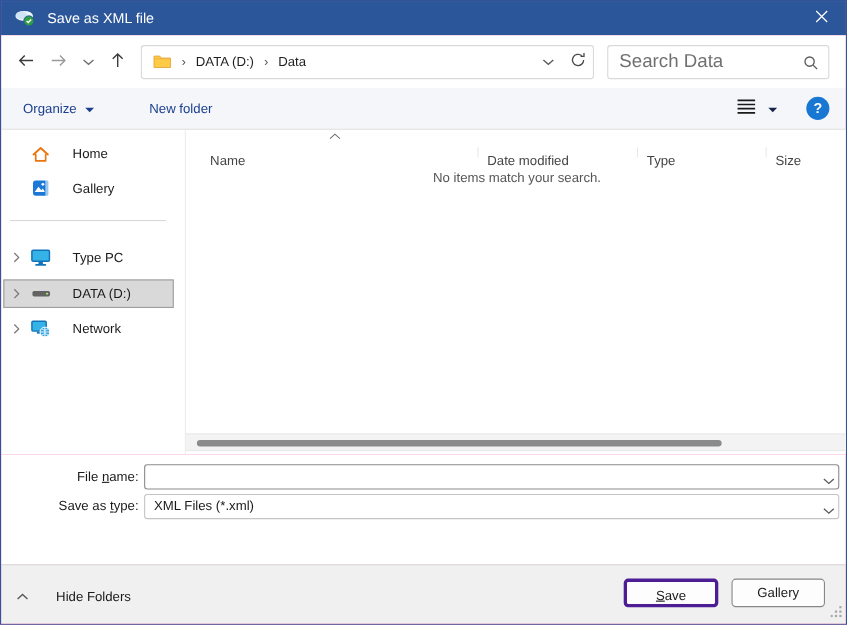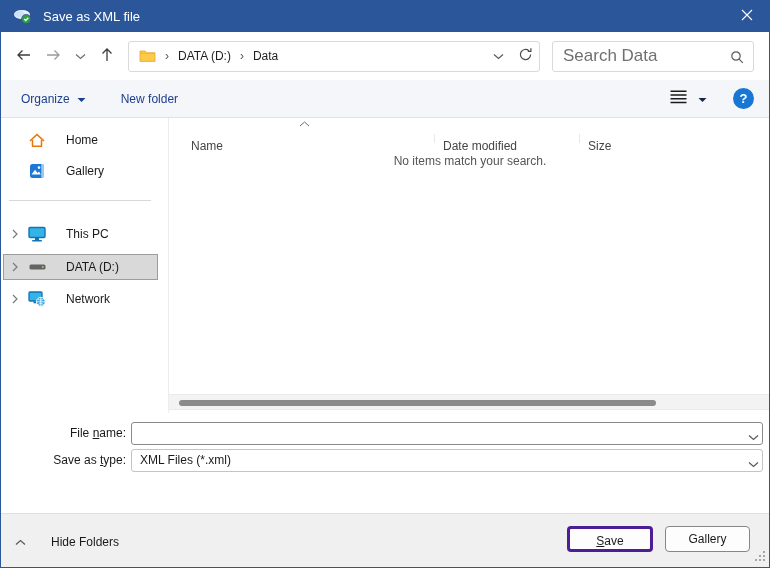--- a/index.html
+++ b/index.html
@@ -25,21 +25,21 @@
   .searchbox{margin-left:12px;width:202px;height:31px;border:1px solid #d9d9d9;border-radius:3px;position:relative;background:#fff;}
   .searchbox input{width:100%;height:100%;border:none;outline:none;background:transparent;padding:0 30px 0 10px;
        font-family:"Liberation Sans",sans-serif;font-size:17px;color:#222;}
   .searchbox input::placeholder{color:#707070;}
   .search-icon{position:absolute;right:9px;top:8px;}
 
   
   .toolbar{position:absolute;left:0;top:79px;right:0;height:38px;background:#f4f6f9;border-bottom:1px solid #e2e2e2;
        display:flex;align-items:center;color:#1b3f8f;}
   .organize-btn{margin-left:20px;display:flex;align-items:center;gap:7px;}
-  .newfolder-btn{margin-left:35px;text-align:center;}
+  .newfolder-btn{margin-left:50px;text-align:center;}
   .tb-spacer{flex:1;}
   .view-btn{display:flex;align-items:center;gap:11px;margin-right:26px;}
   .help-btn{width:21px;height:21px;border-radius:50%;background:#1877d2;color:#fff;font-size:13px;font-weight:bold;
        display:flex;align-items:center;justify-content:center;margin-right:15px;}
 
   
   .sidebar{position:absolute;left:0;top:117px;width:168px;height:295px;border-right:1px solid #ededed;background:#fff;}
   .side-item{position:absolute;left:2px;width:155px;height:26px;display:flex;align-items:center;border:1px solid transparent;}
   .side-item.selected{background:#d9d9d9;border-color:#9d9d9d;}
   .side-chev{width:22px;display:flex;justify-content:center;}
@@ -231,21 +231,21 @@
             <path d="M1 1 L5 5 L1 9" fill="none" stroke="#7a7a7a" stroke-width="1.2"></path>
           </svg>
       </span>
       <span class="side-icon">
         <svg width="18" height="16" viewBox="0 0 18 16">
           <rect x="1" y="1.5" width="16" height="10" rx="1.2" fill="#35b3e7" stroke="#1273b8" stroke-width="1.4"></rect>
           <rect x="7" y="12" width="4" height="2" fill="#1273b8"></rect>
           <rect x="4" y="14" width="10" height="1.6" rx="0.8" fill="#1273b8"></rect>
         </svg>
       </span>
-      <span class="side-label">This PC</span>
+      <span class="side-label">Type PC</span>
     </div>
 
     <div class="side-item selected" style="top:136px">
       <span class="side-chev">
         <svg width="6" height="10" viewBox="0 0 6 10">
             <path d="M1 1 L5 5 L1 9" fill="none" stroke="#7a7a7a" stroke-width="1.2"></path>
           </svg>
       </span>
       <span class="side-icon">
         <svg width="17" height="12" viewBox="0 0 17 12">
@@ -271,20 +271,21 @@
         </svg>
       </span>
       <span class="side-label">Network</span>
     </div>
   </div>
 
   <div class="main">
     <div class="cols">
       <div class="col col-name">Name</div>
       <div class="col col-date">Date modified</div>
+      <div class="col col-type">Type</div>
       <div class="col col-size">Size</div>
       <span class="sort-chip">
         <svg width="11" height="6" viewBox="0 0 11 6">
             <path d="M1 5 L5.5 1 L10 5" fill="none" stroke="#6e6e6e" stroke-width="1"></path>
           </svg>
       </span>
     </div>
     <div class="empty-msg">No items match your search.</div>
     <div class="hscroll">
       <div class="hthumb"></div>

